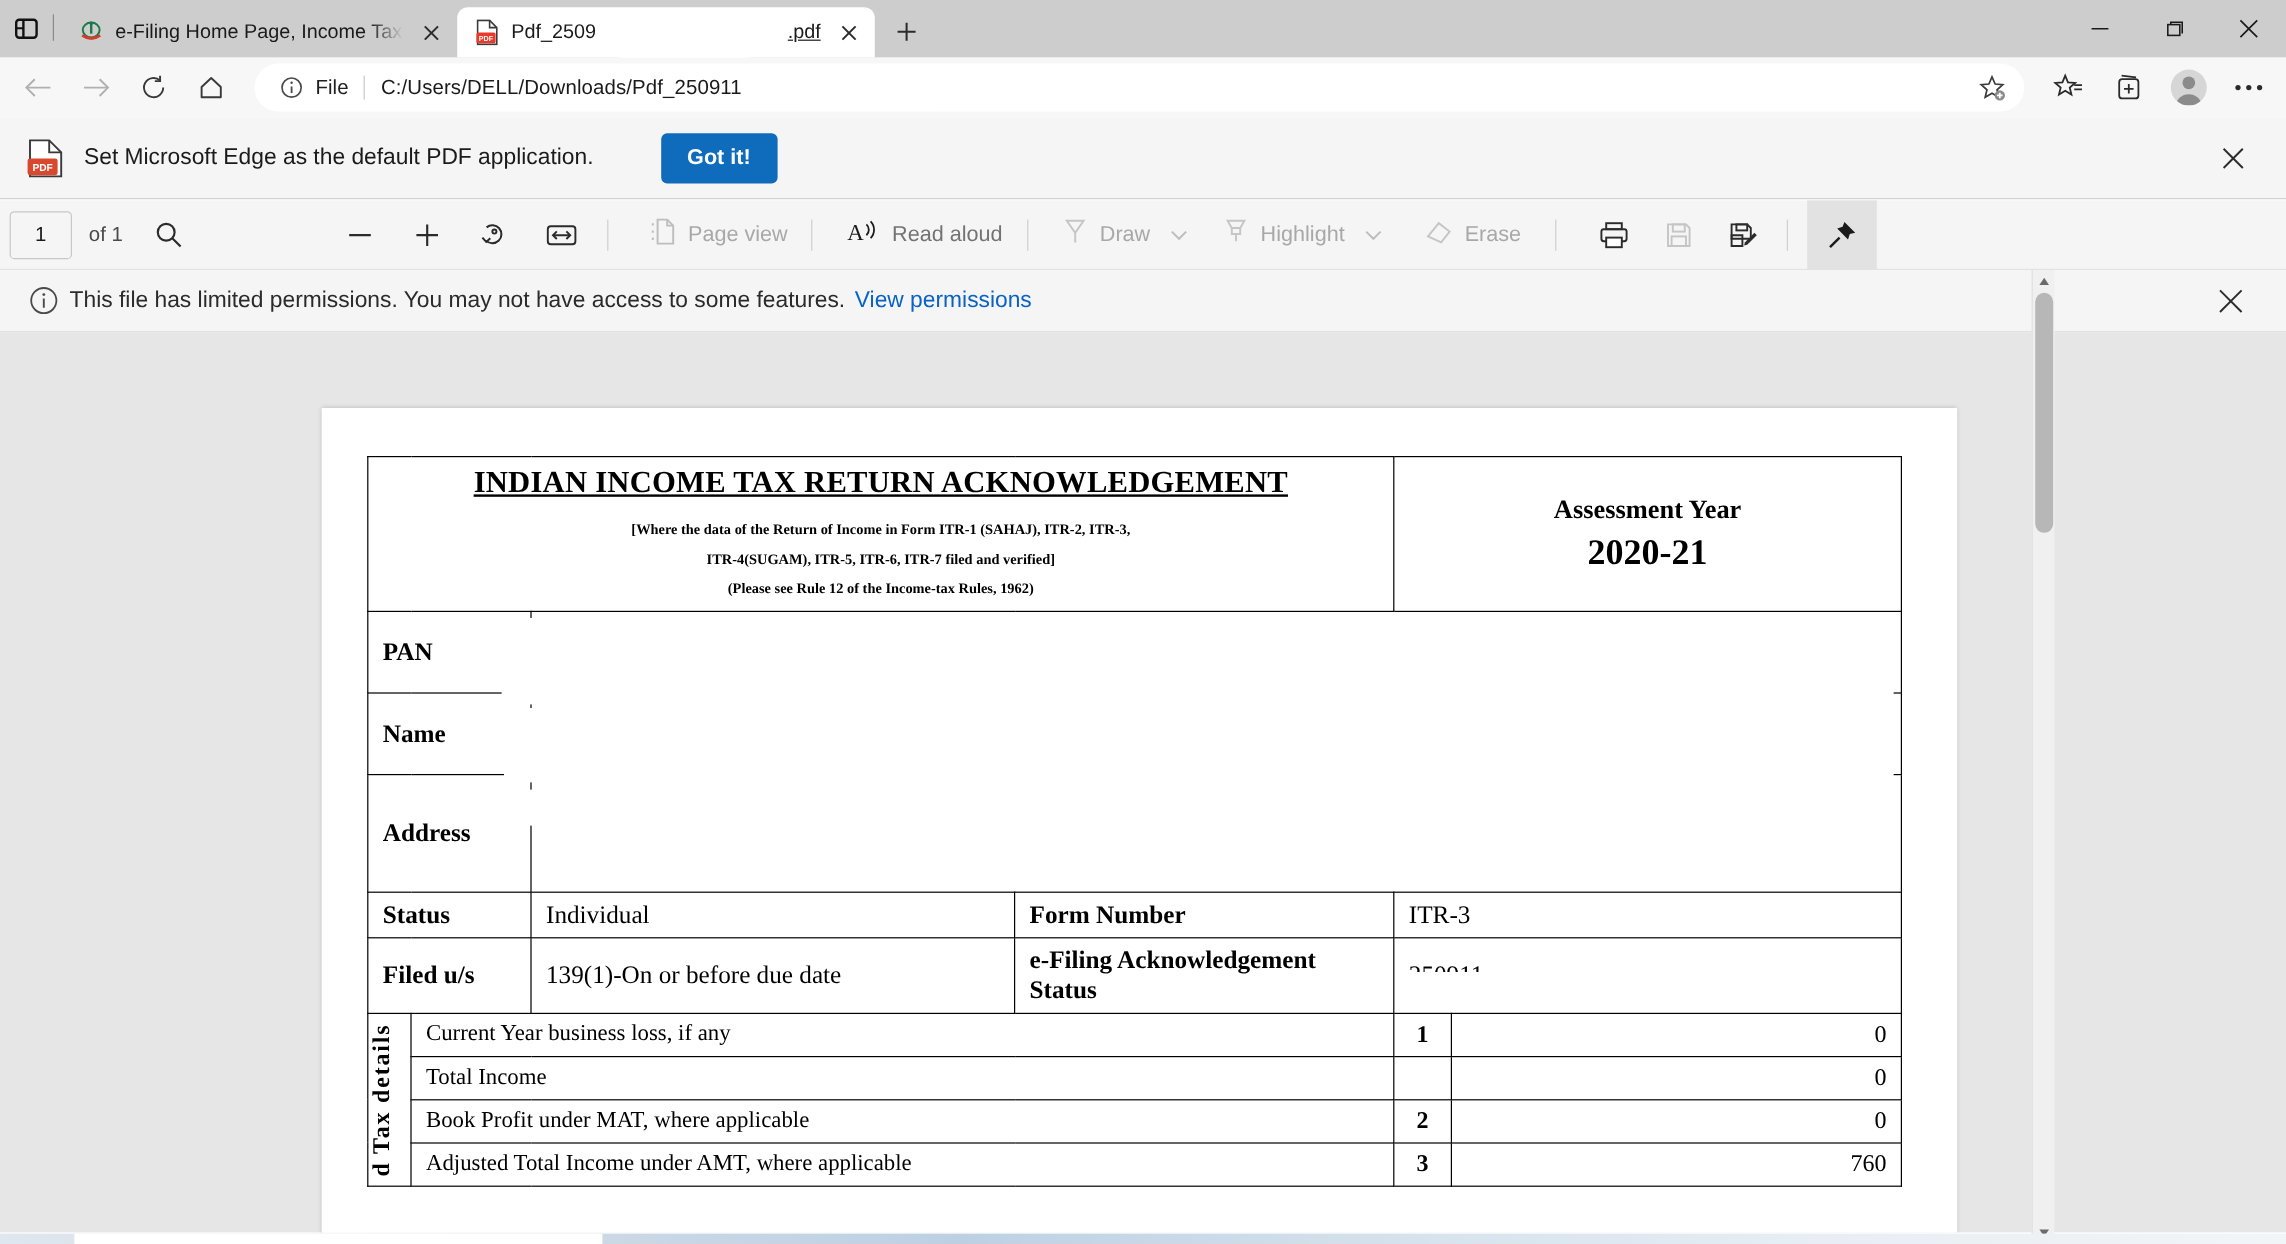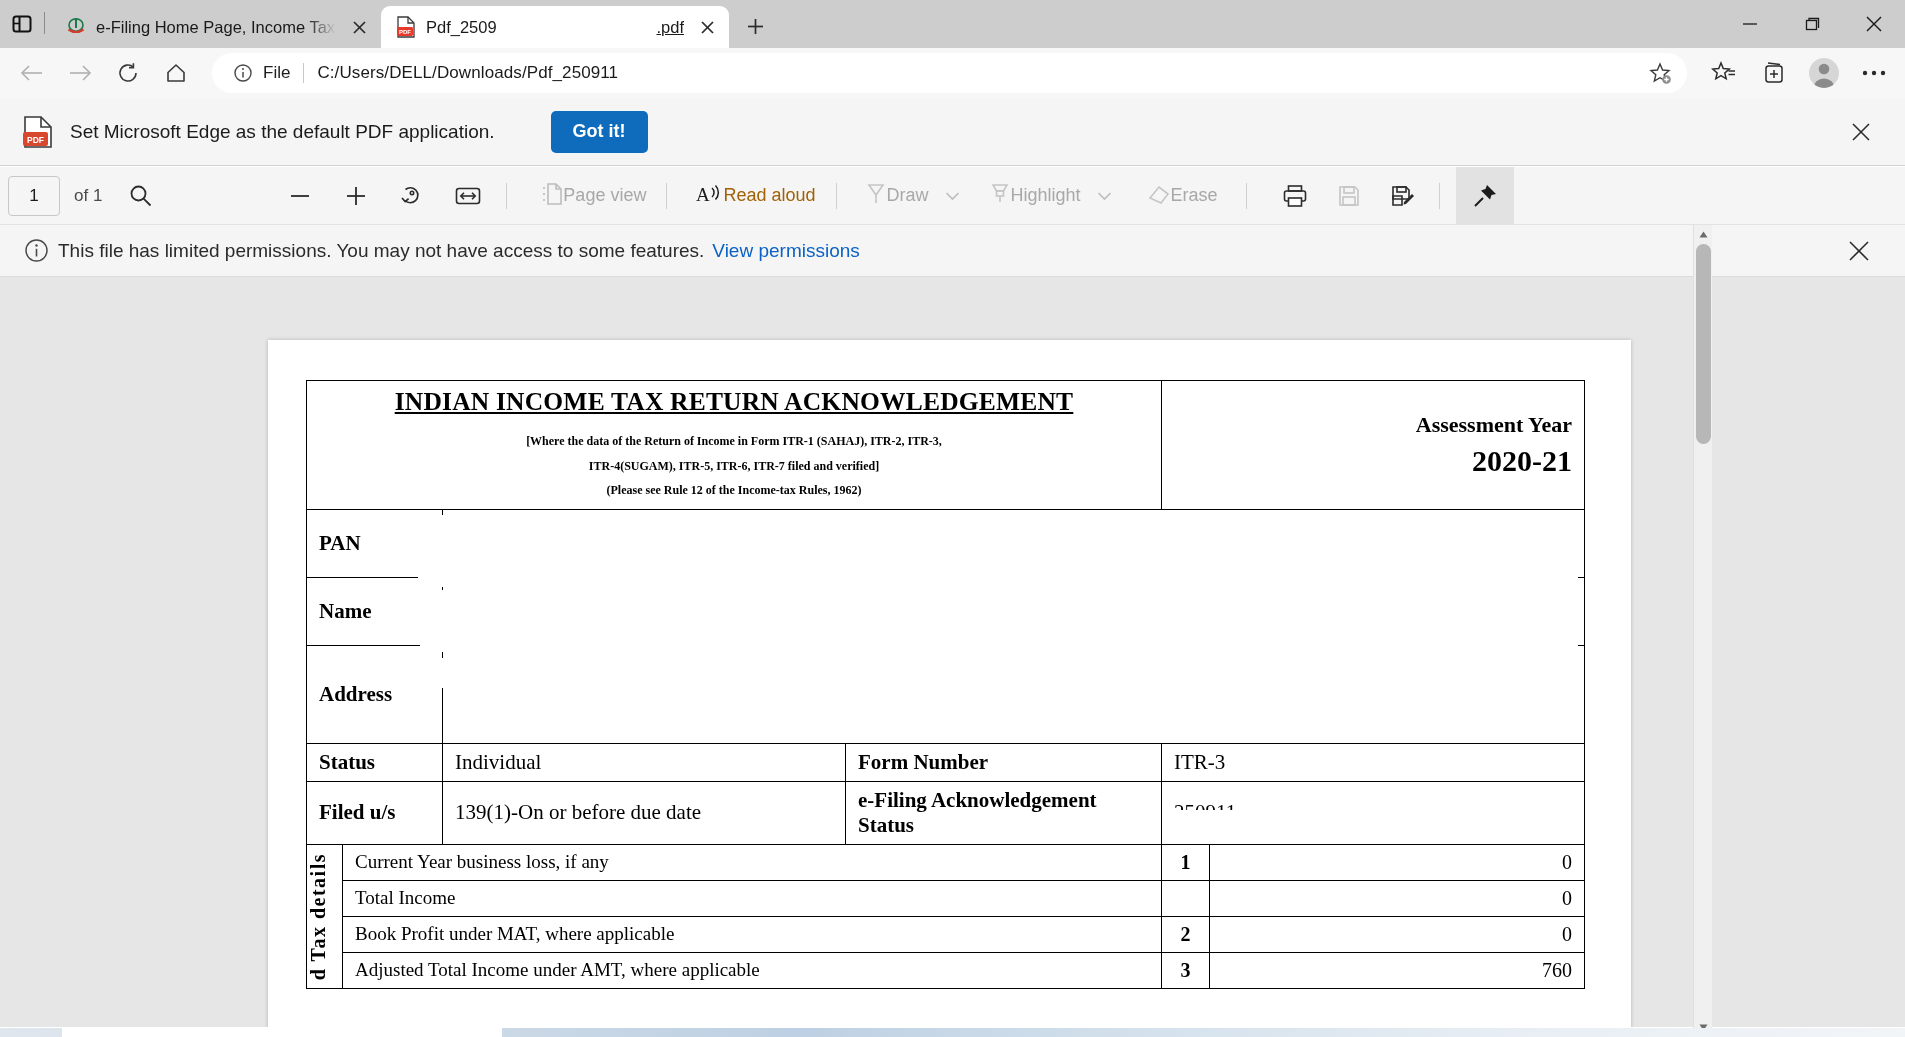--- a/index.html
+++ b/index.html
@@ -104,25 +104,25 @@
     border-bottom: 1px solid #e2e2e2;
   }
   .pagebox {
     width: 52px; height: 40px; margin-left: 8px; border: 1px solid #c8c8c8;
     border-radius: 4px; background: #f5f5f5; font-family: inherit;
     font-size: 17px; text-align: center; color: #1b1b1b;
   }
   .oftext { font-size: 17px; color: #4a4a4a; margin-left: 14px; }
   .tbtn {
     height: 42px; display: flex; align-items: center; justify-content: center;
-    border-radius: 5px; cursor: pointer; padding: 0 10px;
+    gap: 10px; border-radius: 5px; cursor: pointer; padding: 0 10px;
   }
   .tbtn.sq { width: 48px; padding: 0; }
   .tbtn.dis { cursor: default; }
-  .tbtn-label { font-size: 18px; color: #a16207; }
+  .tbtn-label { font-size: 18px; color: #737373; }
   .tbtn.dis .tbtn-label { color: #a8a8a8; }
   .tsep { width: 1px; height: 26px; background: #cfcfcf; margin: 0 10px; }
   .caret { width: 28px; height: 42px; display:flex; align-items:center; justify-content:center; cursor:pointer; }
   .pinbtn {
     width: 58px; height: 58px; display: flex; align-items: center; justify-content: center;
     background: #e2e2e2; cursor: pointer; margin-left: 6px;
   }
 
   
   .permbar {
@@ -155,21 +155,21 @@
     border-collapse: collapse; font-family: "Liberation Serif", serif;
     color: #000; table-layout: fixed;
   }
   .doc td { border: 1.6px solid #000; padding: 6px 12px; vertical-align: middle; }
   .hdr-main { text-align: center; padding: 12px 8px 14px 8px; }
   .hdr-title {
     font-size: 25.5px; font-weight: bold; text-decoration: underline;
     letter-spacing: .2px; margin-bottom: 12px;
   }
   .hdr-sub { font-size: 12px; font-weight: bold; line-height: 2.05; }
-  .hdr-ay { text-align: right; padding: 14px 8px; }
+  .hdr-ay { text-align: center; padding: 14px 8px; }
   .ay-label { font-size: 22px; font-weight: bold; }
   .ay-value { font-size: 30px; font-weight: bold; margin-top: 6px; }
   .lbl { font-size: 21px; font-weight: bold; }
   .val { font-size: 21px; font-weight: normal; }
   .tall { height: 68px; }
   .tall2 { height: 98px; }
   
   .smear { position: absolute; background: #ffffff; pointer-events: none; }
   .vert-label {
     writing-mode: vertical-rl; transform: rotate(180deg);

